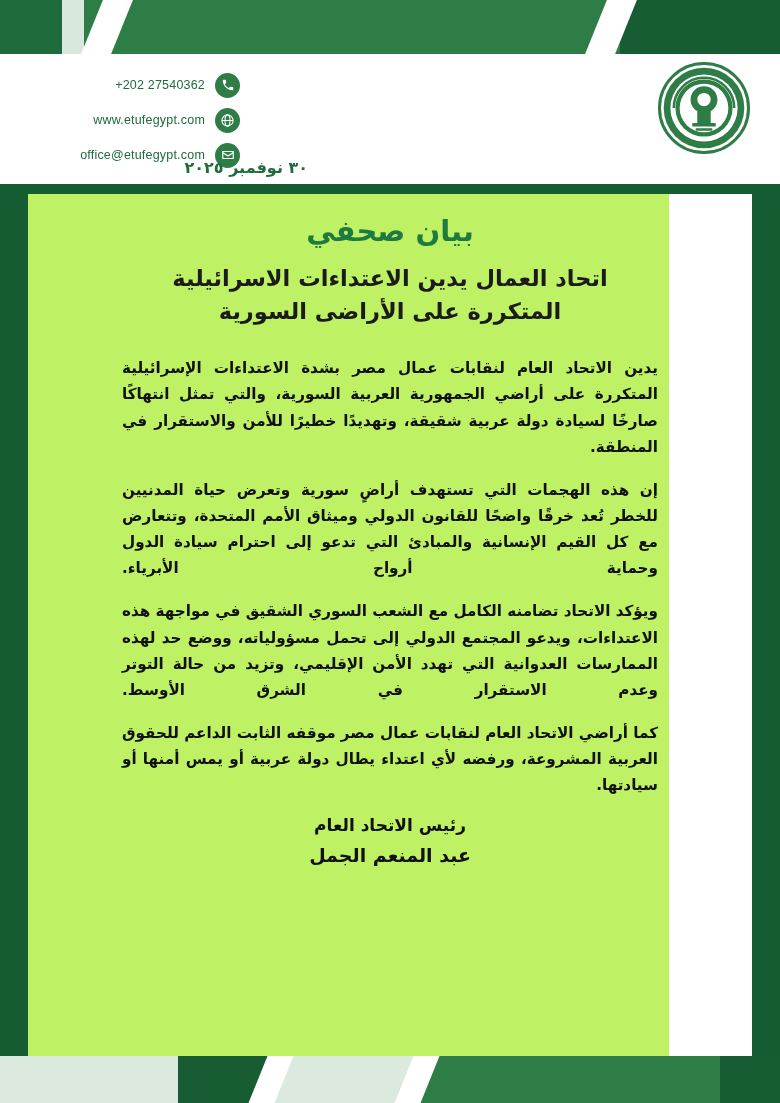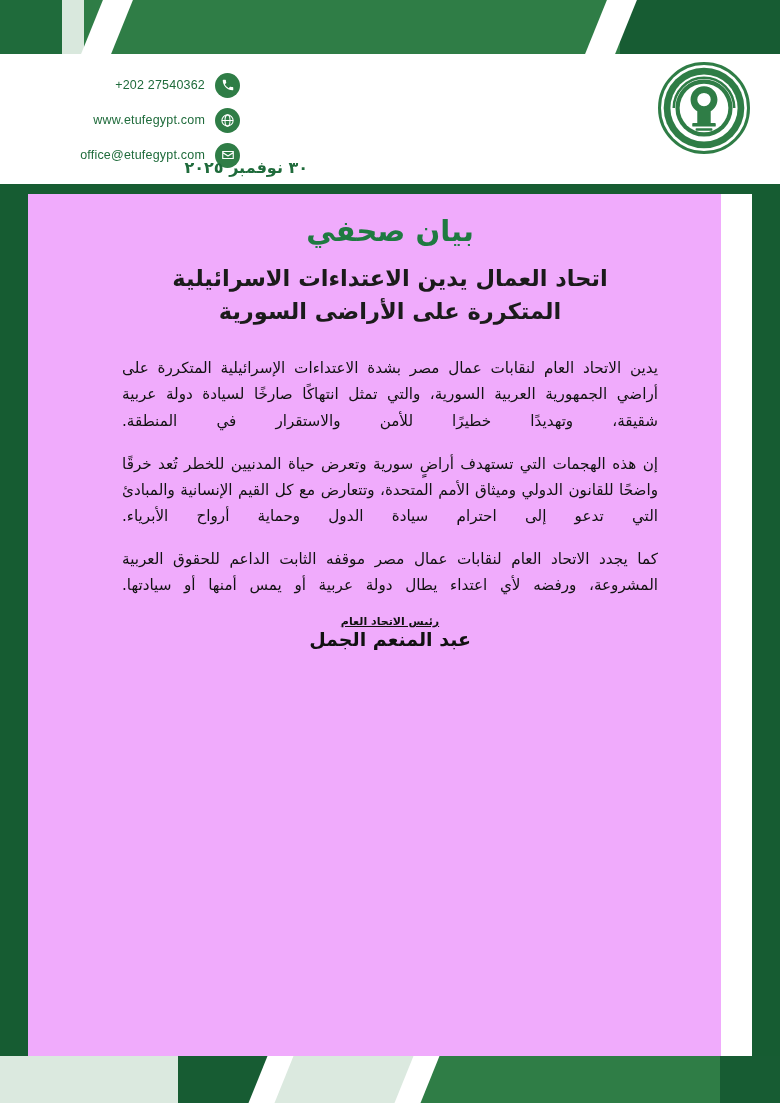--- a/index.html
+++ b/index.html
@@ -136,23 +136,23 @@
   .frame-right {
     position: absolute;
     top: 184px; left: 752px;
     width: 28px; height: 872px;
     background: #165c32;
   }
   .paper {
     position: absolute;
     top: 194px;
     left: 28px;
-    width: 693px;
+    width: 641px;
     height: 862px;
-    background: #f0abfc;
+    background: #bef264;
   }
 
   
   .content {
     position: absolute;
     top: 0; left: 0;
     width: 724px;
     padding: 14px 56px 0 56px;
     box-sizing: border-box;
     text-align: center;
@@ -174,21 +174,21 @@
     width: 470px;
     font-family: "DejaVu Sans", sans-serif;
   }
   .body-text {
     text-align: justify;
     text-align-last: justify;
     direction: rtl;
     font-size: 15.2px;
     line-height: 1.72;
     color: #111111;
-    font-weight: normal;
+    font-weight: bold;
     font-family: "DejaVu Sans", sans-serif;
     margin: 0 auto;
     width: 536px;
   }
   .body-text p { margin: 0 0 17px 0; }
   .closing {
     direction: rtl;
     text-align: center;
     font-size: 15.6px;
     font-weight: bold;
@@ -198,24 +198,24 @@
     font-family: "DejaVu Sans", sans-serif;
   }
   .signature {
     direction: rtl;
     text-align: center;
     margin: 0 auto;
     width: 330px;
     font-family: "DejaVu Sans", sans-serif;
   }
   .sig-title {
-    font-size: 11px;
+    font-size: 17px;
     color: #111111;
     font-weight: bold;
-    text-decoration: underline;
+    margin-bottom: 9px;
   }
   .sig-name {
     font-size: 19px;
     color: #111111;
     font-weight: bold;
   }
 
   
   .bottom-bar {
     position: absolute;
@@ -320,21 +320,22 @@
 <div class="paper">
   <div class="content">
 
     <div class="kicker">بيان صحفي</div>
 
     <div class="headline">اتحاد العمال يدين الاعتداءات الاسرائيلية المتكررة على الأراضى السورية</div>
 
     <div class="body-text">
       <p>يدين الاتحاد العام لنقابات عمال مصر بشدة الاعتداءات الإسرائيلية المتكررة على أراضي الجمهورية العربية السورية، والتي تمثل انتهاكًا صارخًا لسيادة دولة عربية شقيقة، وتهديدًا خطيرًا للأمن والاستقرار في المنطقة.</p>
       <p>إن هذه الهجمات التي تستهدف أراضٍ سورية وتعرض حياة المدنيين للخطر تُعد خرقًا واضحًا للقانون الدولي وميثاق الأمم المتحدة، وتتعارض مع كل القيم الإنسانية والمبادئ التي تدعو إلى احترام سيادة الدول وحماية أرواح الأبرياء.</p>
-      <p>كما يجدد الاتحاد العام لنقابات عمال مصر موقفه الثابت الداعم للحقوق العربية المشروعة، ورفضه لأي اعتداء يطال دولة عربية أو يمس أمنها أو سيادتها.</p>
+      <p>ويؤكد الاتحاد تضامنه الكامل مع الشعب السوري الشقيق في مواجهة هذه الاعتداءات، ويدعو المجتمع الدولي إلى تحمل مسؤولياته، ووضع حد لهذه الممارسات العدوانية التي تهدد الأمن الإقليمي، وتزيد من حالة التوتر وعدم الاستقرار في الشرق الأوسط.</p>
+      <p>كما أراضي الاتحاد العام لنقابات عمال مصر موقفه الثابت الداعم للحقوق العربية المشروعة، ورفضه لأي اعتداء يطال دولة عربية أو يمس أمنها أو سيادتها.</p>
     </div>
 
 
     <div class="signature">
       <div class="sig-title">رئيس الاتحاد العام</div>
       <div class="sig-name">عبد المنعم الجمل</div>
     </div>
 
   </div>
 </div>

